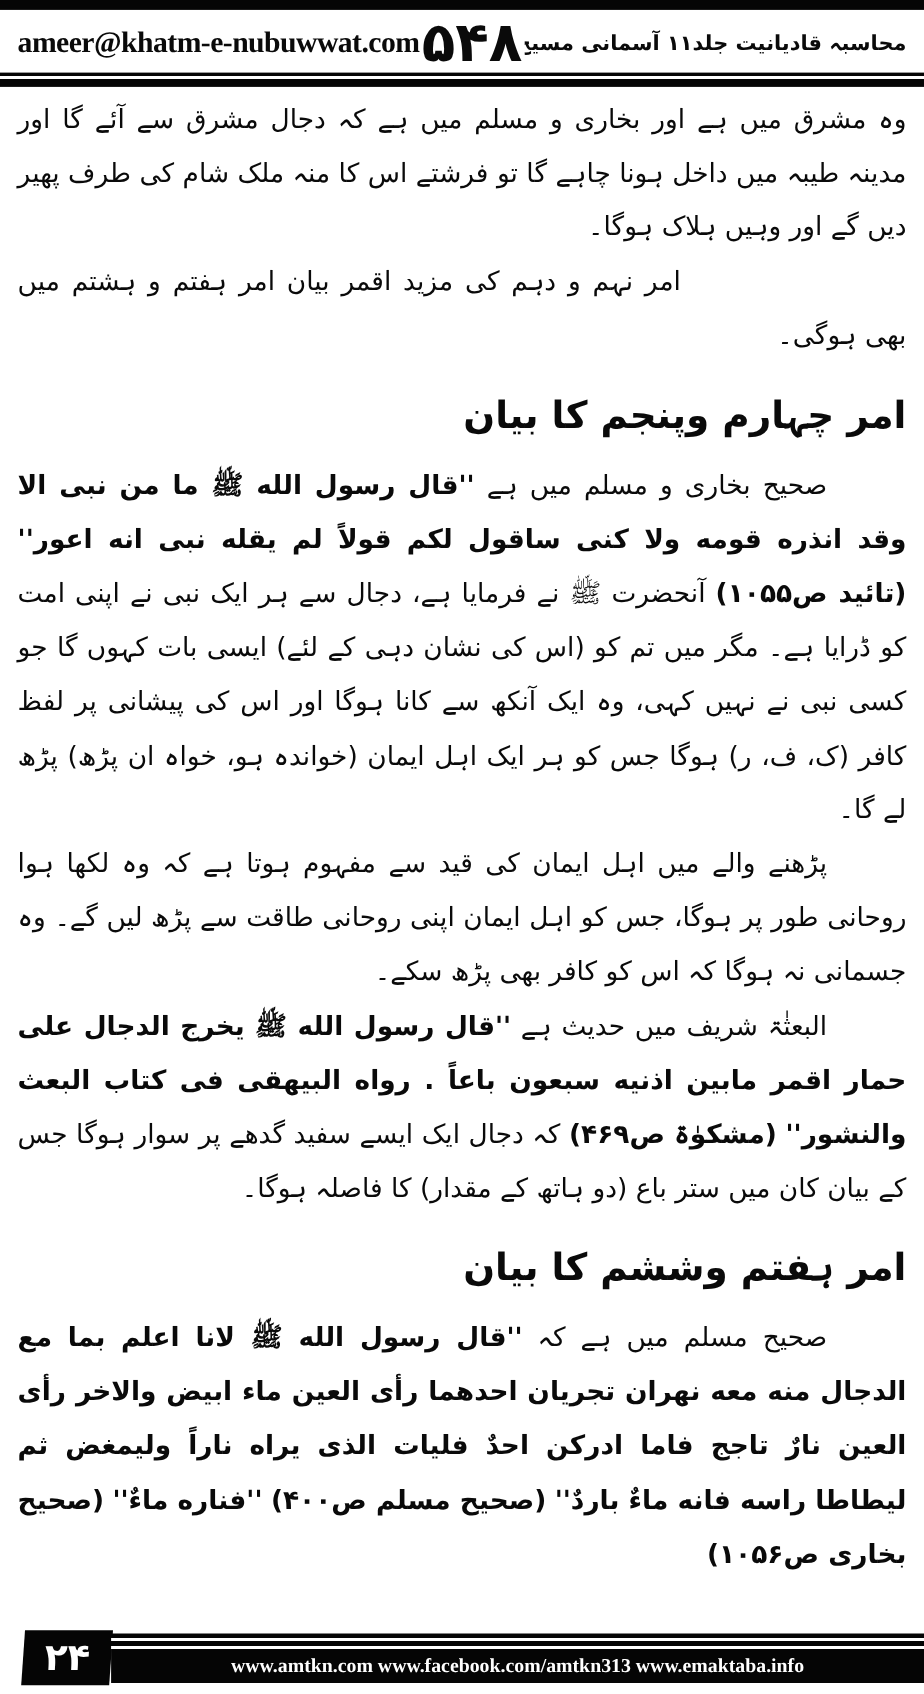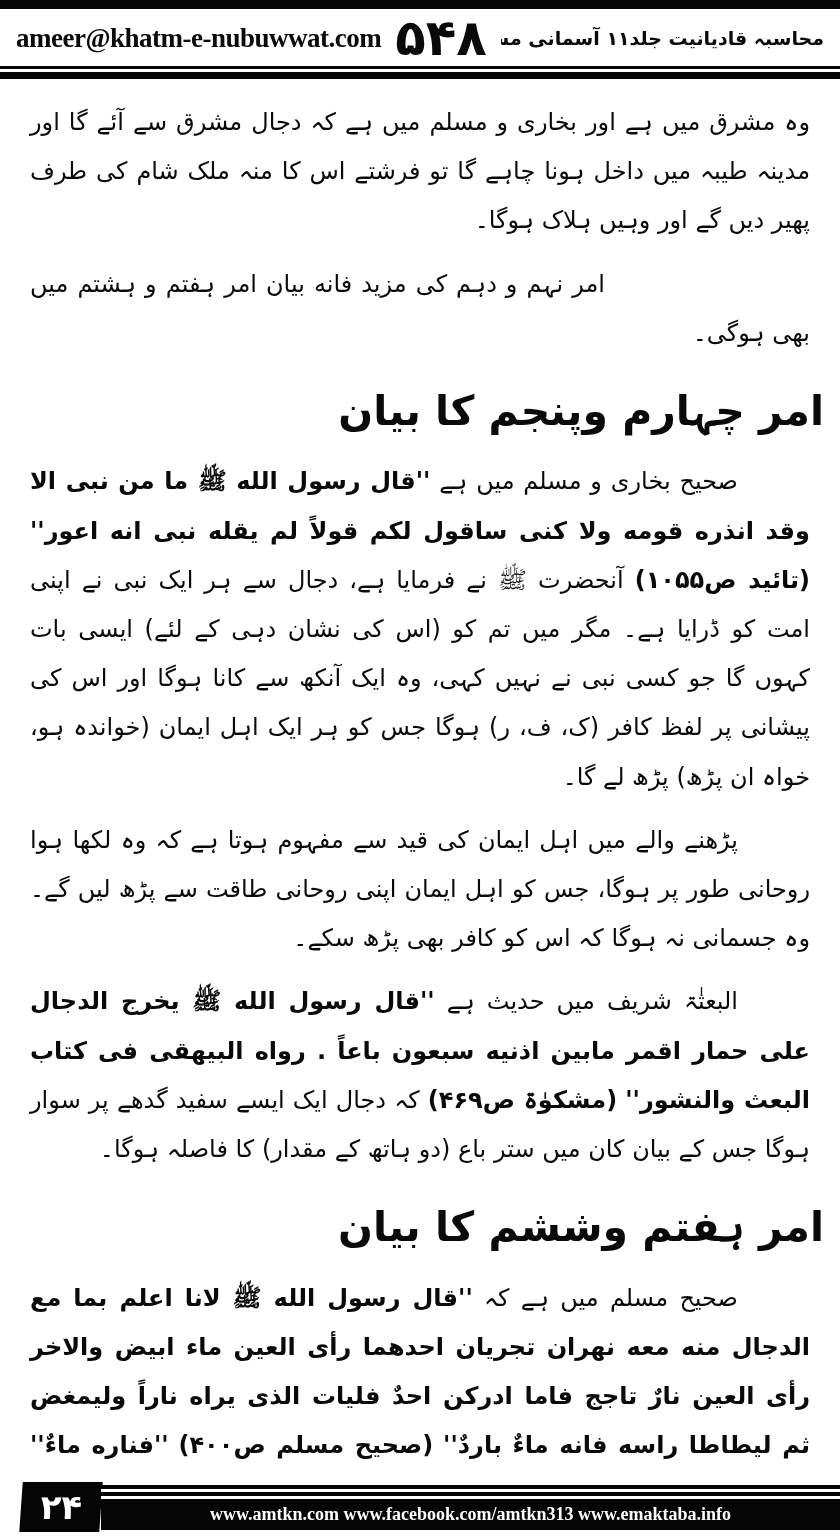--- a/index.html
+++ b/index.html
@@ -11,21 +11,21 @@
     color:#0a0a0a;
     overflow:hidden;
     font-family:"DejaVu Sans",sans-serif;
   }
   
   .topbar{position:absolute;top:0;left:0;width:100%;height:9px;background:#050505;}
   
   .pagehead{
     position:absolute;top:13px;left:0;right:0;
     display:flex;align-items:center;justify-content:flex-start;
-    padding:0 16px;gap:14px;height:50px;
+    padding:0 16px;gap:2px;height:50px;
   }
   .email{
     font-family:"Liberation Serif",serif;
     font-weight:700;font-size:27px;letter-spacing:-0.5px;
     white-space:nowrap;direction:ltr;
   }
   .pageno-top{
     font-weight:700;font-size:50px;line-height:1;
     white-space:nowrap;direction:rtl;
   }
@@ -39,28 +39,28 @@
     position:absolute;top:66px;left:0;width:100%;height:13px;
     background:linear-gradient(to bottom,#050505 0 3px,#ffffff 3px 6px,#050505 6px 13px);
   }
   
   .textarea{
     position:absolute;top:84px;left:0;right:0;height:1392px;
     padding:0 16px;overflow:hidden;
     direction:rtl;text-align:justify;
     font-size:24px;line-height:2.05;
   }
-  .para{margin:14px;}
+  .para{margin:0;}
   .ind1{text-indent:72px;}
   .ind3{text-indent:205px;}
   .arabic{font-weight:700;}
   .ref{font-weight:700;}
   .heading{
     margin:22px 0 12px 0;
-    font-size:41px;line-height:1.55;font-weight:700;
+    font-size:34px;line-height:1.55;font-weight:700;
     text-align:right;text-indent:0;
   }
   
   .pagefoot{position:absolute;left:0;right:0;bottom:6px;height:52px;}
   .pagenum-box{
     position:absolute;left:21px;top:0;width:80px;height:50px;
     background:#050505;color:#fff;
     display:flex;align-items:center;justify-content:center;
     font-size:34px;font-weight:700;transform:skewX(-4deg);
   }
@@ -88,21 +88,21 @@
     <span class="booktitle">محاسبہ قادیانیت جلد۱۱ آسمانی مسیح اوراس کارفیق مہدی</span>
   </header>
 
   <div class="headrule"></div>
 
   <main class="textarea">
 
     <p class="para">وہ مشرق میں ہے اور بخاری و مسلم میں ہے کہ دجال مشرق سے آئے گا اور مدینہ طیبہ میں داخل ہونا چاہے گا تو فرشتے اس کا منہ ملک شام کی طرف پھیر دیں گے اور وہیں ہلاک ہوگا۔</p>
 
 
-    <p class="para ind3">امر نہم و دہم کی مزید فانه بیان امر ہفتم و ہشتم میں بھی ہوگی۔</p>
+    <p class="para ind3">امر نہم و دہم کی مزید اقمر بیان امر ہفتم و ہشتم میں بھی ہوگی۔</p>
 
     <h2 class="heading">امر چہارم وپنجم کا بیان</h2>
 
     <p class="para ind1">
       <span>صحیح بخاری و مسلم میں ہے</span>
       <span class="arabic">''قال رسول الله ﷺ ما من نبی الا وقد انذره قومه ولا کنی ساقول لکم قولاً لم یقله نبی انه اعور''</span>
       <span class="ref">(تائید ص۱۰۵۵)</span>
       <span>آنحضرت ﷺ نے فرمایا ہے، دجال سے ہر ایک نبی نے اپنی امت کو ڈرایا ہے۔ مگر میں تم کو (اس کی نشان دہی کے لئے) ایسی بات کہوں گا جو کسی نبی نے نہیں کہی، وہ ایک آنکھ سے کانا ہوگا اور اس کی پیشانی پر لفظ کافر (ک، ف، ر) ہوگا جس کو ہر ایک اہل ایمان (خواندہ ہو، خواہ ان پڑھ) پڑھ لے گا۔</span>
     </p>
 

